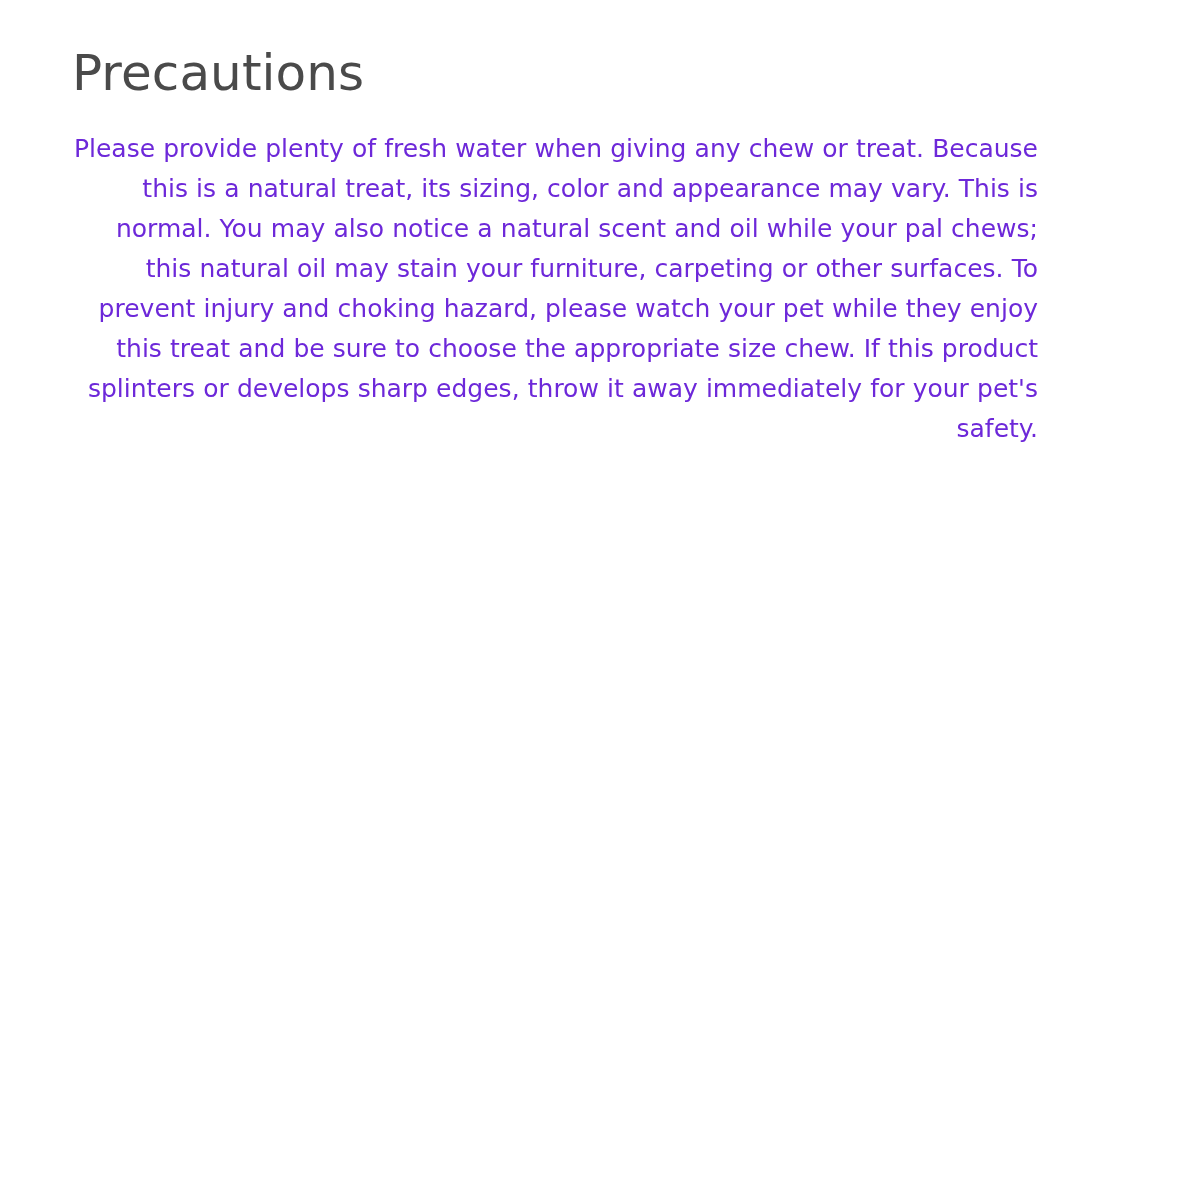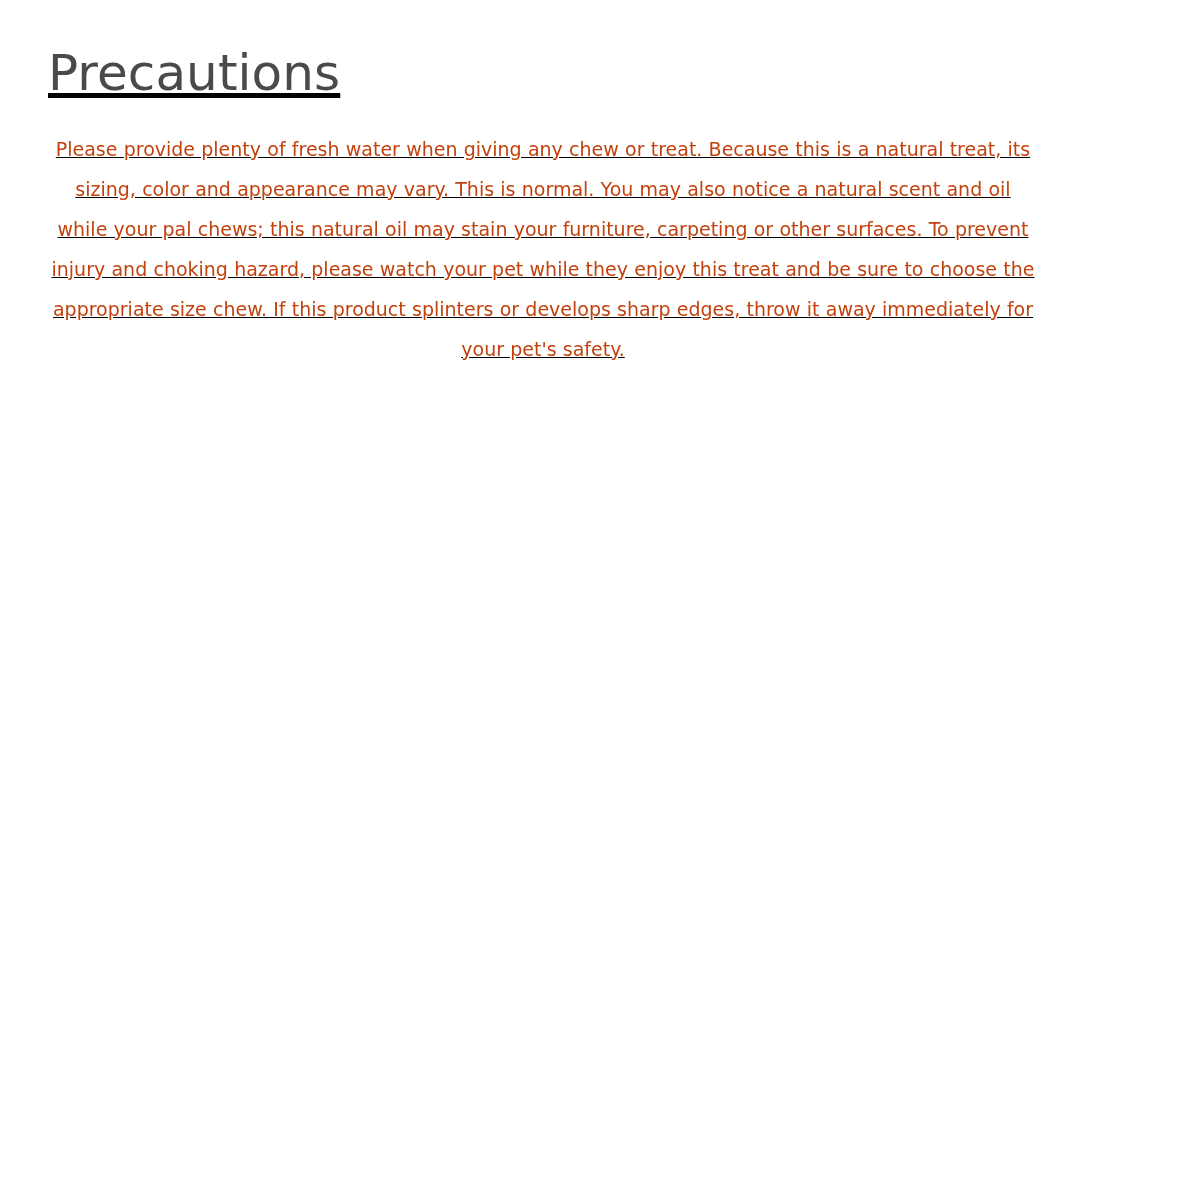--- a/index.html
+++ b/index.html
@@ -10,42 +10,41 @@
   body {
     width: 1200px;
     height: 1200px;
     font-family: "DejaVu Sans", sans-serif;
     -webkit-font-smoothing: antialiased;
   }
   .page {
     box-sizing: border-box;
     width: 1096px;
     height: 1200px;
-    padding: 44px 58px 0 48px;
+    padding: 44px 58px 0 72px;
     background: #ffffff;
-    text-decoration: underline;
   }
   .section-title {
     font-family: "DejaVu Sans", sans-serif;
     font-size: 50px;
     line-height: 1.18;
     font-weight: 400;
     color: #4a4a4a;
     letter-spacing: 0.1px;
     margin: 0 0 26px 0;
   }
   .section-body {
     font-family: "DejaVu Sans", sans-serif;
-    font-size: 19px;
+    font-size: 25px;
     line-height: 40px;
     font-weight: 400;
-    color: #c2410c;
+    color: #6d28d9;
     max-width: 1090px;
     margin: 0;
-    text-align: center;
+    text-align: right;
     word-spacing: 0.2px;
   }
 </style>
 </head>
 <body>
 
 <div class="page">
   <h1 class="section-title">Precautions</h1>
   <p class="section-body">Please provide plenty of fresh water when giving any chew or treat. Because this is a natural treat, its sizing, color and appearance may vary. This is normal. You may also notice a natural scent and oil while your pal chews; this natural oil may stain your furniture, carpeting or other surfaces. To prevent injury and choking hazard, please watch your pet while they enjoy this treat and be sure to choose the appropriate size chew. If this product splinters or develops sharp edges, throw it away immediately for your pet's safety.</p>
 </div>

